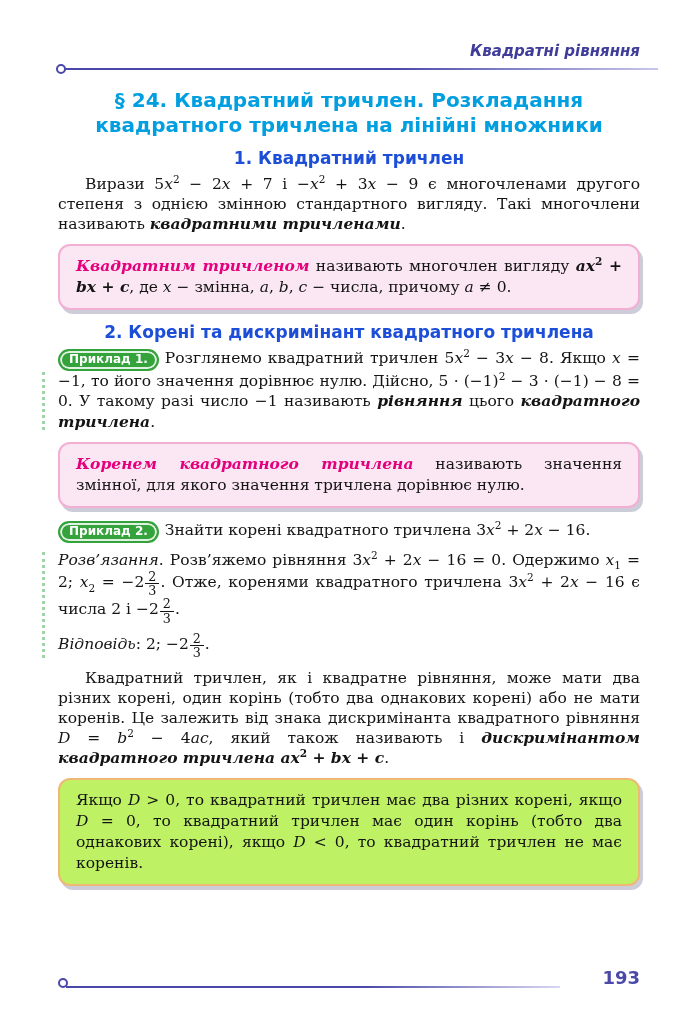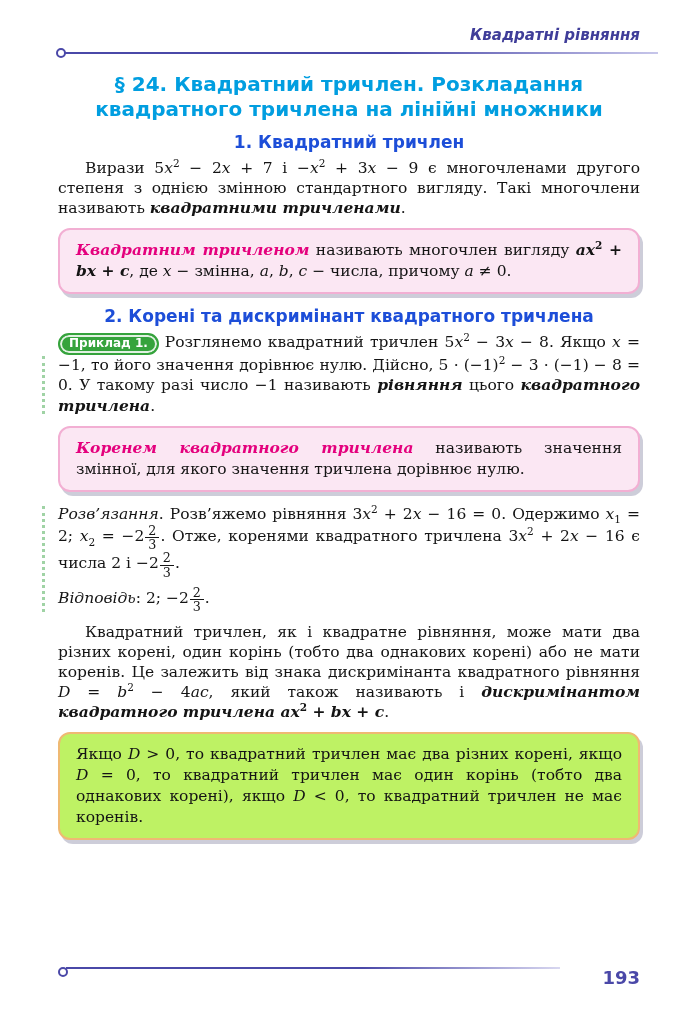--- a/index.html
+++ b/index.html
@@ -1,21 +1,21 @@
 <!DOCTYPE html>
 <html><head>
 <meta charset="utf-8">
 <style>
   * { margin:0; padding:0; box-sizing:border-box; }
   html,body { background:#fff; }
   .page {
     position:relative; width:695px; height:1030px; margin:0 auto;
     background:#ffffff; overflow:hidden;
     font-family:"DejaVu Serif", serif; color:#141414;
-    padding:26px 55px 0 58px;
+    padding:42px 55px 0 58px;
   }
   
   .running-head {
     text-align:right; font-family:"DejaVu Sans", sans-serif;
     font-weight:bold; font-style:italic; font-size:15px; color:#3f3d99;
     margin-bottom:4px;
   }
   .head-rule { position:relative; height:10px; margin-left:-2px; }
   .head-rule .rule-line {
     position:absolute; left:8px; right:-18px; top:4px; height:2px;
@@ -80,21 +80,21 @@
   
   .frac {
     display:inline-block; vertical-align:-0.62em; text-align:center;
     line-height:1.05; font-size:0.82em; padding:0 1px;
   }
   .frac .fn { display:block; border-bottom:1.4px solid currentColor; padding:0 3px; }
   .frac .fd { display:block; padding:0 3px; }
   
   .footer {
     position:absolute; left:58px; right:55px; bottom:42px;
-    display:flex; align-items:flex-start;
+    display:flex; align-items:flex-end;
   }
   .footer .rule-circle { position:static; flex:0 0 auto; }
   .footer .foot-line {
     flex:1 1 auto; height:2px; margin-left:-2px;
     background:linear-gradient(to right, #4a48a8 60%, #d8d7f0);
   }
   .page-num {
     flex:0 0 auto; margin-left:42px;
     font-family:"DejaVu Sans", sans-serif; font-weight:bold;
     font-size:18px; color:#4a48a8;
@@ -128,20 +128,21 @@
     <span class="dots"></span>
     <p class="body"><span class="badge">Приклад 1.</span><span>Розглянемо квадратний тричлен 5<i>x</i><sup>2</sup> − 3<i>x</i> − 8. Якщо <i>x</i> = −1, то його значення дорівнює нулю. Дійсно, 5 · (−1)<sup>2</sup> − 3 · (−1) − 8 = 0. У такому разі число −1 називають <b><i>рівняння</i></b> цього <b><i>квадратного тричлена</i></b>.</span></p>
   </div>
 
   <div class="box pink">
     <div><span class="term">Коренем квадратного тричлена</span> називають значення змінної, для якого значення тричлена дорівнює нулю.</div>
   </div>
 
 
   <div class="example example2">
+    <p class="body"><span class="badge">Приклад 2.</span><span>Знайти корені квадратного тричлена 3<i>x</i><sup>2</sup> + 2<i>x</i> − 16.</span></p>
     <div class="sol-wrap">
       <span class="dots"></span>
       <p class="body"><i>Розв’язання</i>. Розв’яжемо рівняння 3<i>x</i><sup>2</sup> + 2<i>x</i> − 16 = 0. Одержимо <i>x</i><sub>1</sub> = 2; <i>x</i><sub>2</sub> = −2<span class="frac"><span class="fn">2</span><span class="fd">3</span></span>. Отже, коренями квадратного тричлена 3<i>x</i><sup>2</sup> + 2<i>x</i> − 16 є числа 2 і −2<span class="frac"><span class="fn">2</span><span class="fd">3</span></span>.</p>
       <p class="body"><i>Відповідь</i>: 2; −2<span class="frac"><span class="fn">2</span><span class="fd">3</span></span>.</p>
     </div>
   </div>
 
   <p class="body indent">Квадратний тричлен, як і квадратне рівняння, може мати два різних корені, один корінь (тобто два однакових корені) або не мати коренів. Це залежить від знака дискримінанта квадратного рівняння <i>D</i> = <i>b</i><sup>2</sup> − 4<i>ac</i>, який також називають і <b><i>дискримінантом квадратного тричлена</i> <i>ax</i><sup>2</sup> + <i>bx</i> + <i>c</i></b>.</p>
 
   <div class="box cream">

